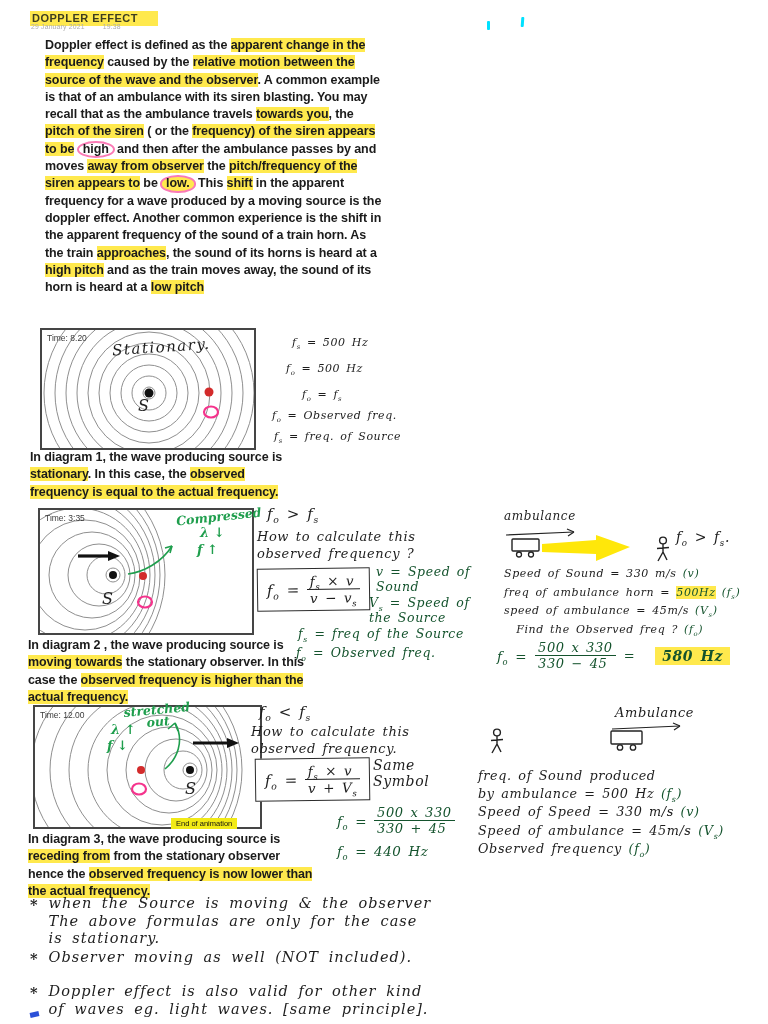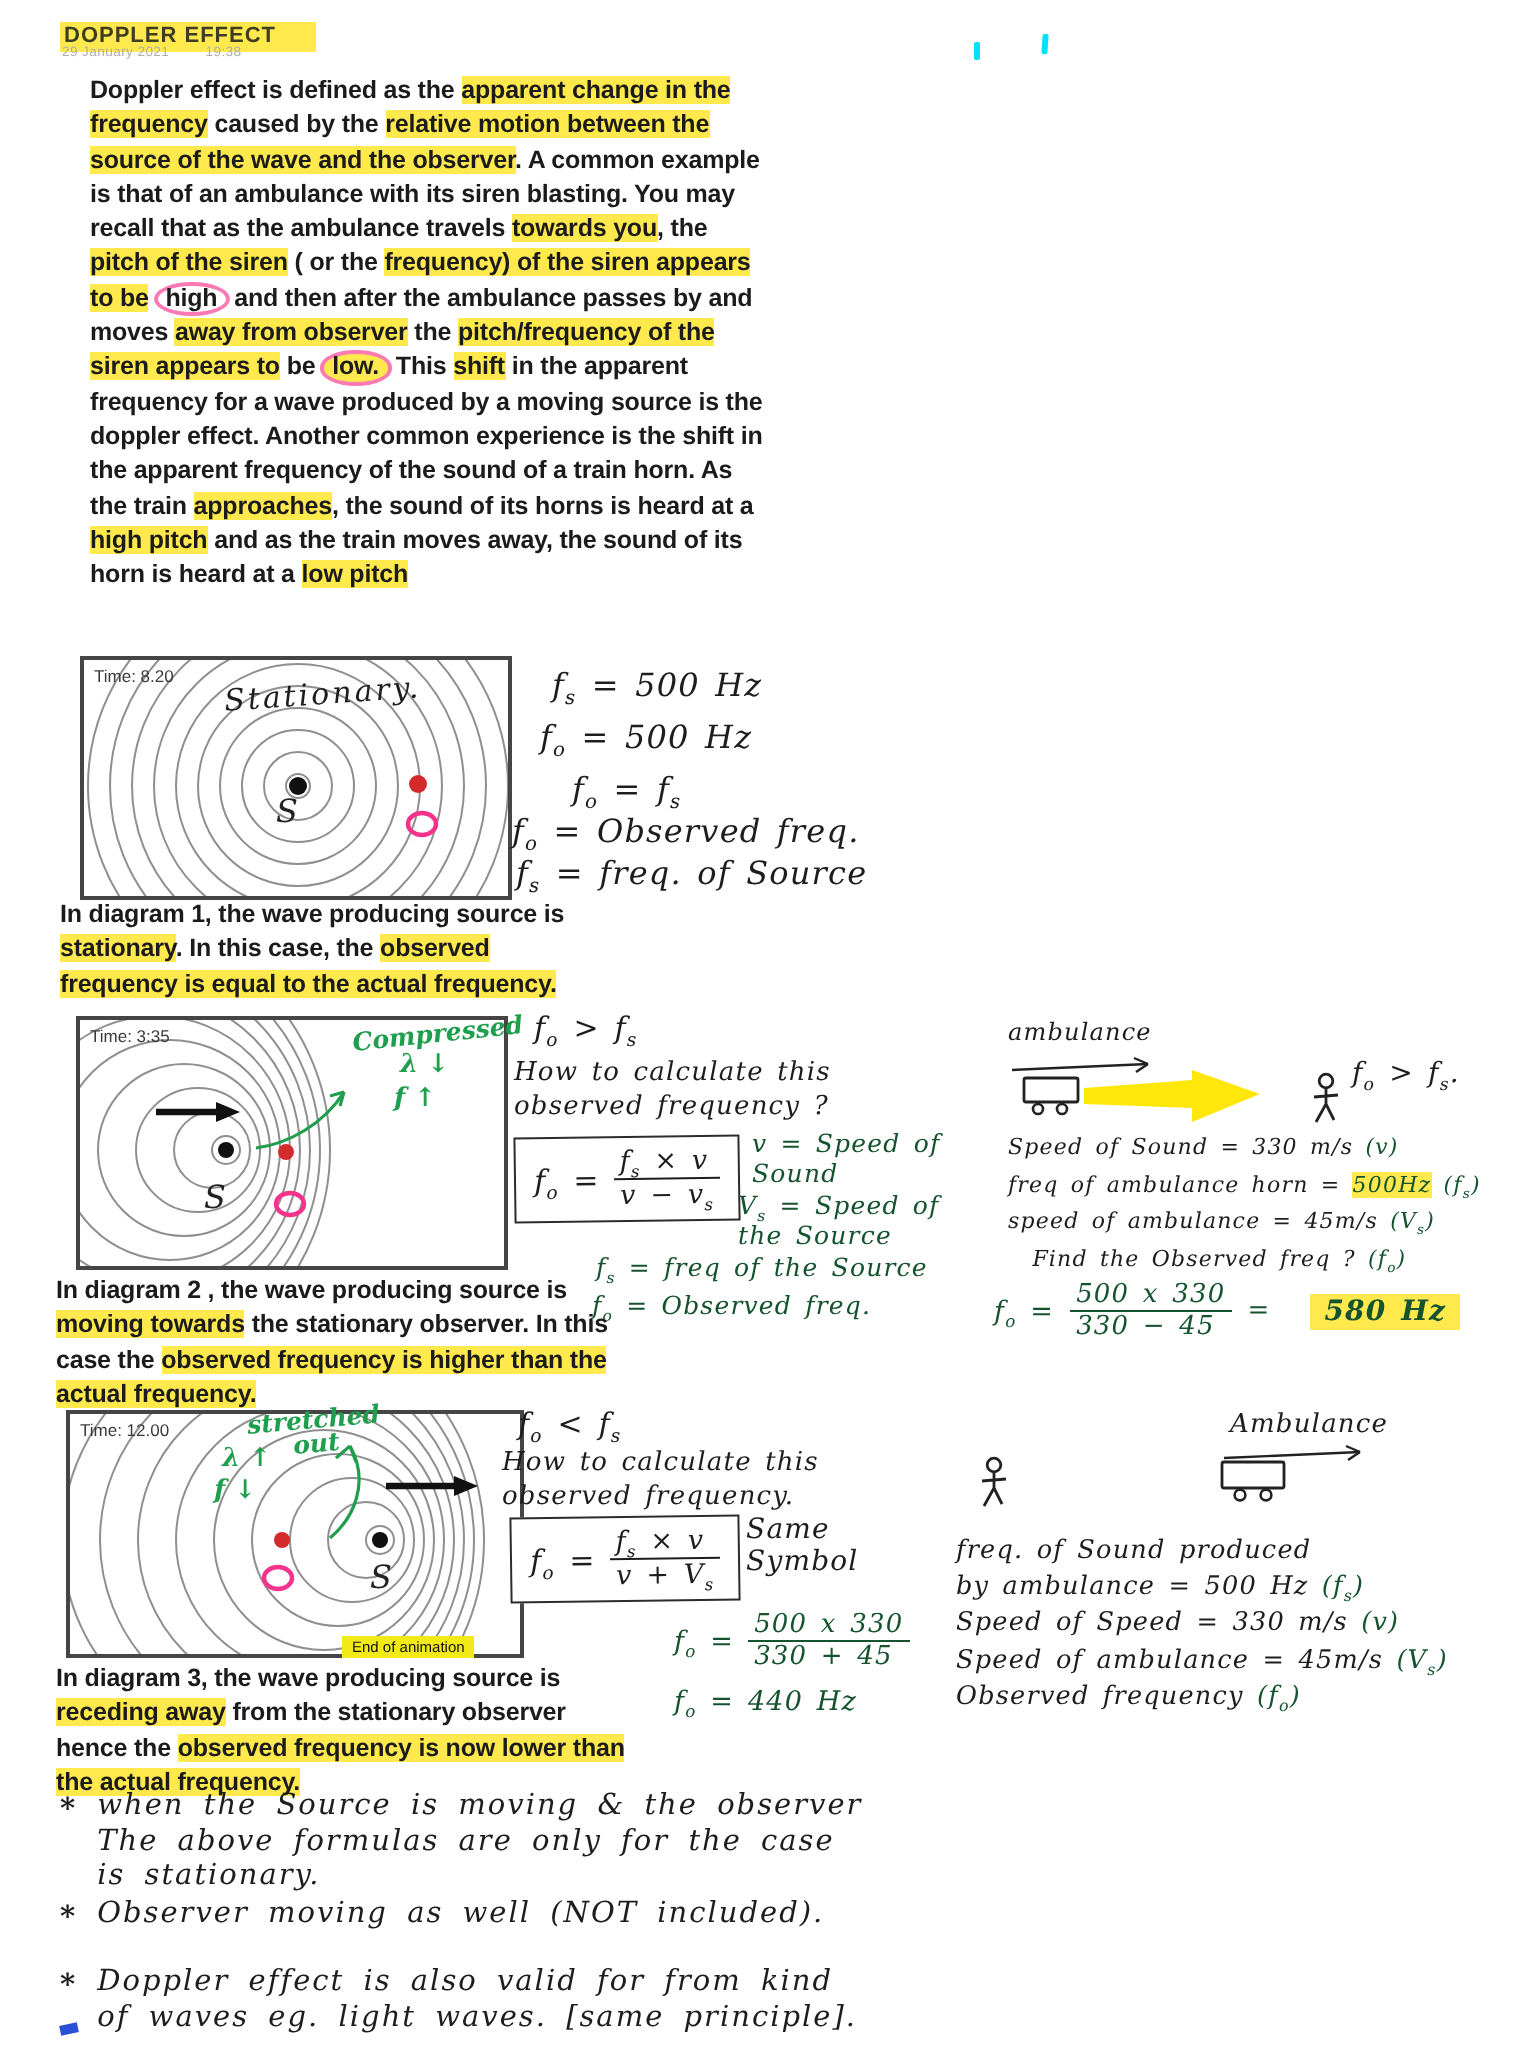--- a/index.html
+++ b/index.html
@@ -77,21 +77,21 @@
       </g>
     <circle cx="107" cy="63" r="4.5" fill="#111"></circle>
     <circle cx="167" cy="62" r="4.5" fill="#d32b2b"></circle>
     <ellipse cx="169" cy="82" rx="7" ry="5.5" fill="none" stroke="#f5338c" stroke-width="2.2"></ellipse>
   </svg>
   <span class="timelab">Time: 8.20</span>
   <span class="abs hw" style="left:70px;top:8px;font-size:15px;transform:rotate(-4deg);letter-spacing:1.5px">Stationary.</span>
   <span class="slab" style="left:96px;top:66px">S</span>
 </div>
 
-<div class="abs hw notes1" style="left:256px;top:330px;font-size:16px">
+<div class="abs hw notes1" style="left:272px;top:330px;font-size:11px">
     <div class="line">f<sub>s</sub> = 500 Hz</div>
     <div class="line">f<sub>o</sub> = 500 Hz</div>
     <div class="line">f<sub>o</sub> = f<sub>s</sub></div>
     <div class="line">f<sub>o</sub> = Observed freq.</div>
     <div class="line">f<sub>s</sub> = freq. of Source</div>
   </div>
 
 <div class="tx abs" style="left:30px;top:449px;width:274px"><span>In diagram 1, the wave producing source is </span><span class="hl">stationary</span><span>. In this case, the </span><span class="hl">observed frequency is equal to the actual frequency.</span></div>
 
 <div class="dbox" style="left:38px;top:508px;width:212px;height:123px">
@@ -218,21 +218,21 @@
 <div class="abs hw" style="left:373px;top:757px;width:64px;font-size:14px;line-height:16px">Same Symbol</div>
 <div class="abs" style="left:337px;top:805px;display:flex;align-items:center;gap:7px">
   <span class="hw pink" style="font-size:13.5px">f<sub>o</sub> =</span>
   <span class="frac hw pink" style="font-size:13px">
     <div class="num">500 x 330</div>
     <div class="den">330 + 45</div>
   </span>
 </div>
 <div class="abs hw pink" style="left:337px;top:843px;font-size:13.5px">f<sub>o</sub> = 440 Hz</div>
 
-<div class="tx abs" style="left:28px;top:831px;width:287px"><span>In diagram 3, the wave producing source is </span><span class="hl">receding away</span><span> from the stationary observer hence the </span><span class="hl">observed frequency is now lower than the actual frequency.</span></div>
+<div class="tx abs" style="left:28px;top:831px;width:287px"><span>In diagram 3, the wave producing source is </span><span class="hl">receding from</span><span> from the stationary observer hence the </span><span class="hl">observed frequency is now lower than the actual frequency.</span></div>
 
 <svg class="abs" style="left:488px;top:728px" width="18" height="27">
   <circle cx="9" cy="4.5" r="3.4" fill="none" stroke="#222" stroke-width="1.4"></circle>
   <path d="M9,8 L9,16 M3,12.5 L15,11.5 M9,16 L4,25 M9,16 L13,24" stroke="#222" stroke-width="1.4" fill="none"></path>
 </svg>
 <span class="abs hw" style="left:615px;top:705px;font-size:13px">Ambulance</span>
 <svg class="abs" style="left:610px;top:722px" width="78" height="10">
   <line x1="2" y1="7" x2="70" y2="4" stroke="#222" stroke-width="1.2"></line>
   <path d="M70,4 L63,1 M70,4 L64,8" stroke="#222" stroke-width="1.2" fill="none"></path>
 </svg>
@@ -260,19 +260,19 @@
   </div>
   <div class="fn-item" style="margin-top:1px">
     <span class="fn-marker hw">*</span>
     <div class="hw">
         <div class="line">Observer moving as well (NOT included).</div>
       </div>
   </div>
   <div class="fn-item" style="margin-top:16px">
     <span class="fn-marker hw">*</span>
     <div class="hw">
-        <div class="line">Doppler effect is also valid for from kind</div>
+        <div class="line">Doppler effect is also valid for other kind</div>
         <div class="line">of waves eg. light waves. [same principle].</div>
       </div>
   </div>
 </div>
 
 <div class="abs" style="left:30px;top:1012px;width:9px;height:5px;background:#2b50d8;transform:rotate(-12deg)"></div>
 
 </body></html>

